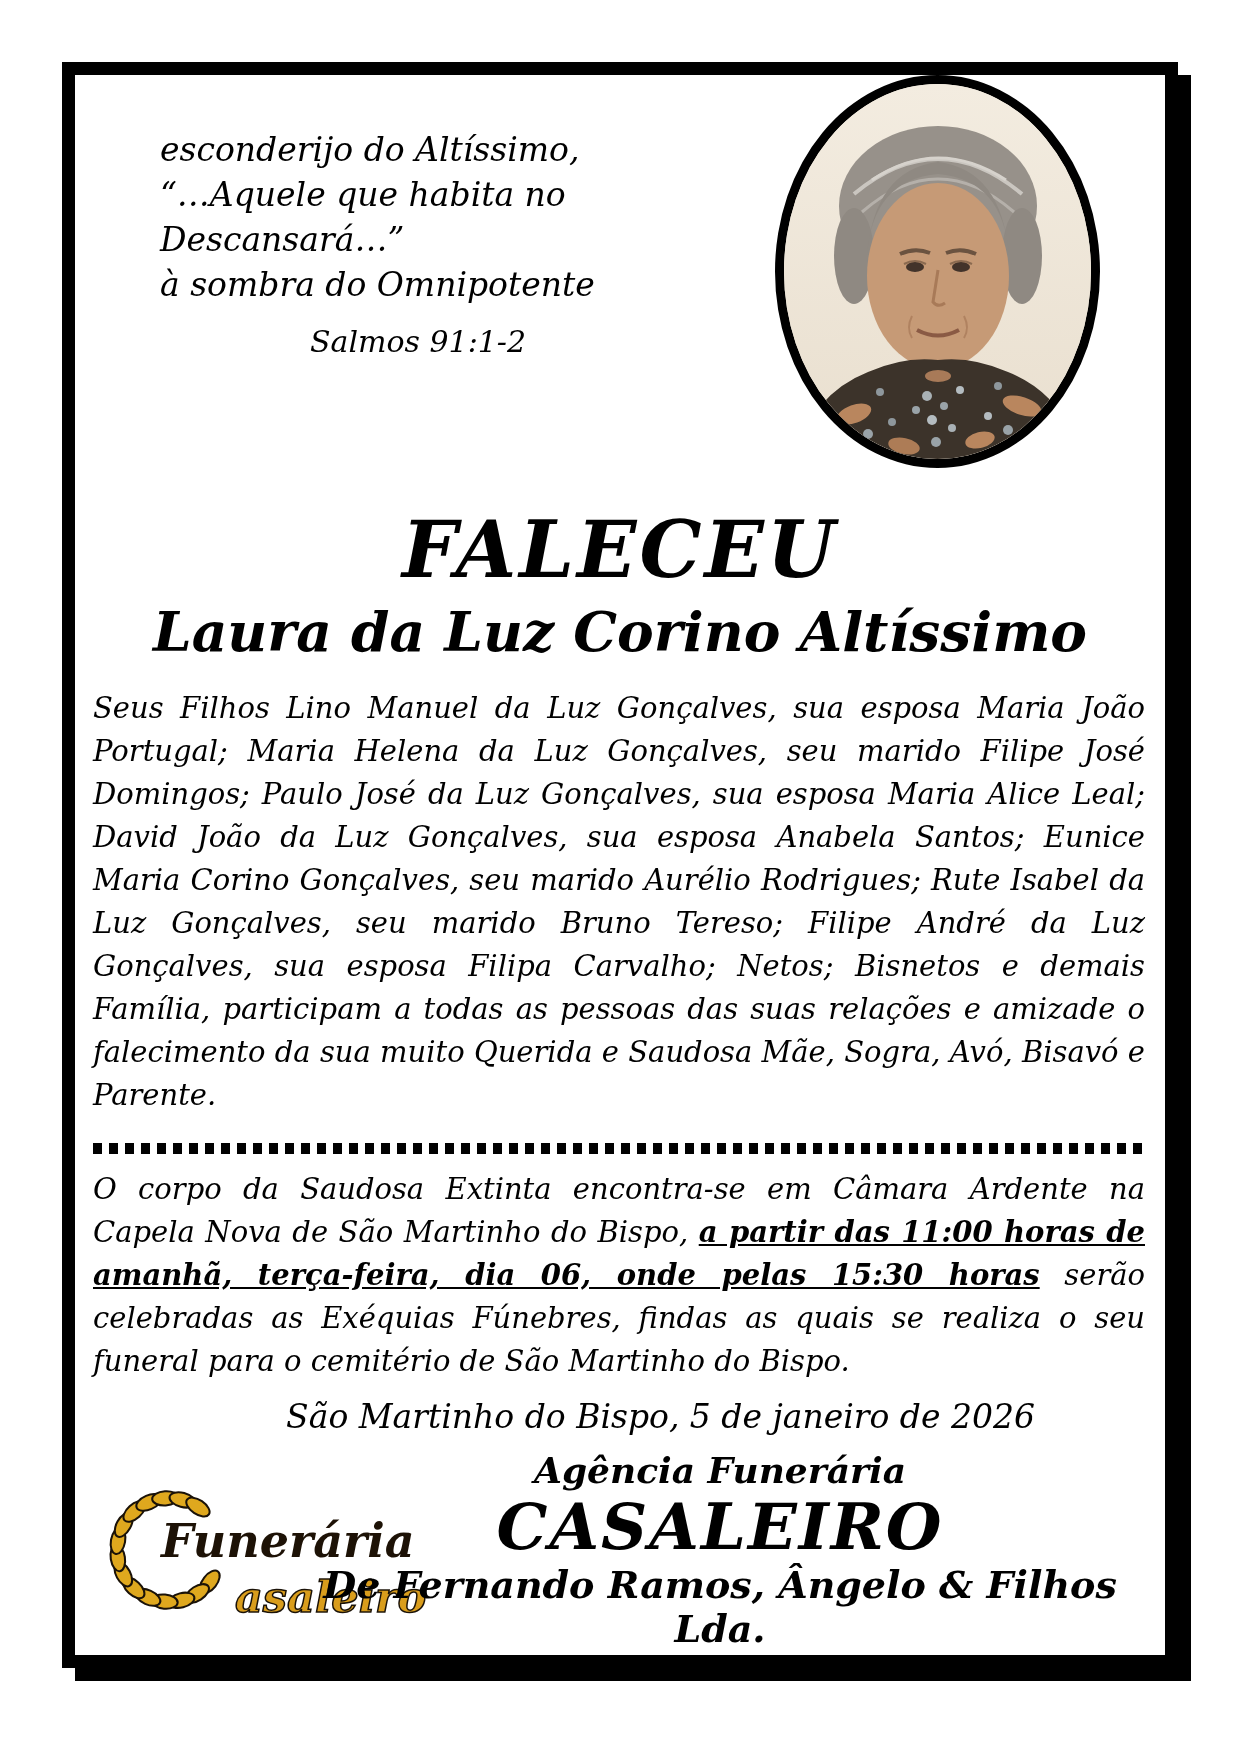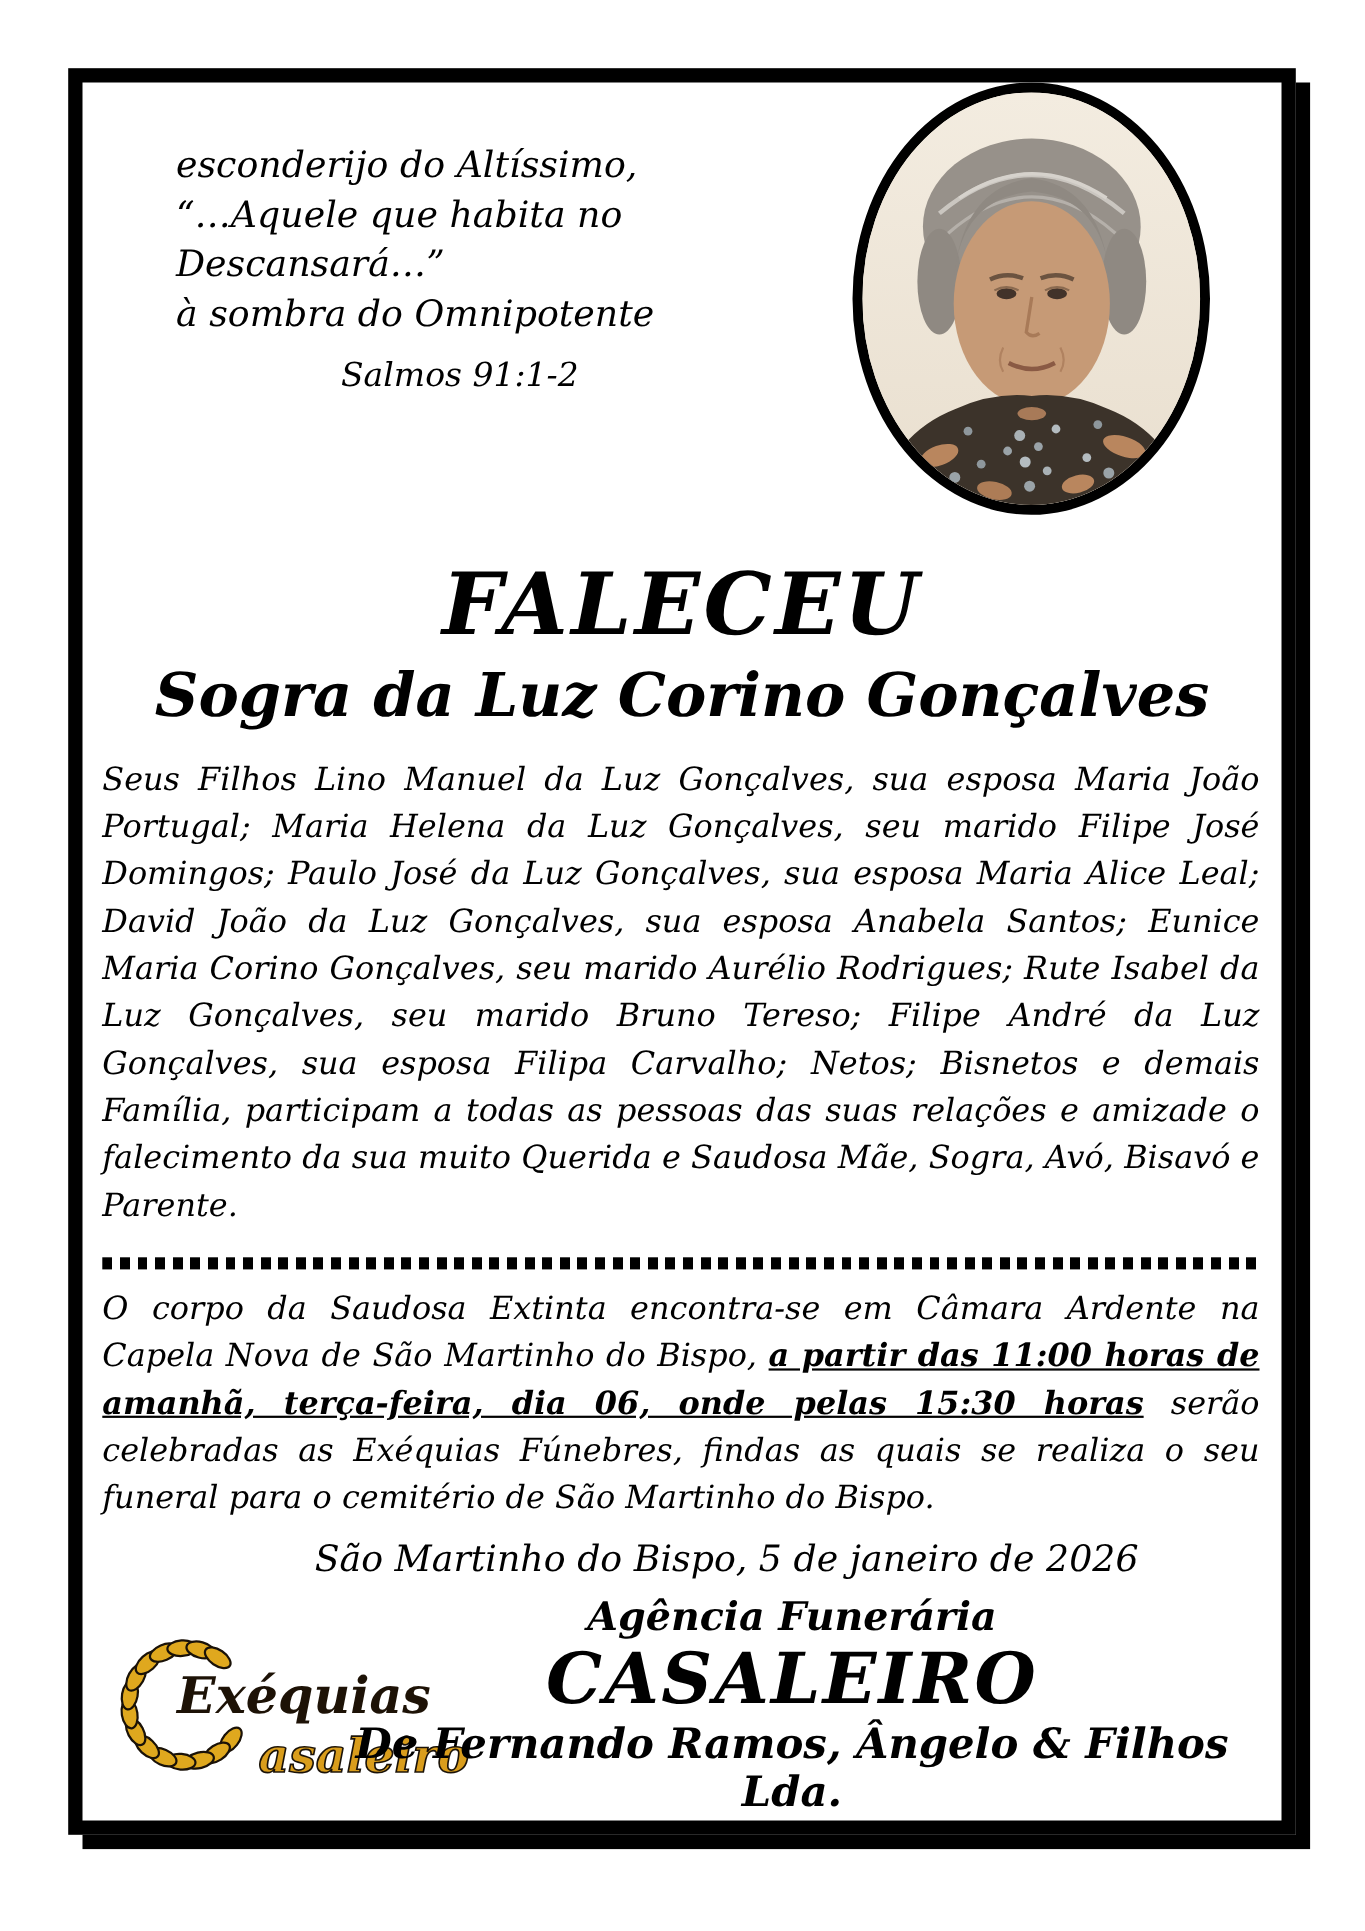--- a/index.html
+++ b/index.html
@@ -219,21 +219,21 @@
           <circle cx="214" cy="302" r="4" fill="#8e979c"></circle>
           <circle cx="84" cy="350" r="5" fill="#9aa3a8"></circle>
           <circle cx="224" cy="346" r="5" fill="#9aa3a8"></circle>
           <circle cx="108" cy="338" r="4" fill="#8e979c"></circle>
           <circle cx="204" cy="332" r="4" fill="#b4bcc0"></circle>
         </svg>
       </div>
     </div>
 
     <div class="headline">FALECEU</div>
-    <div class="deceased-name">Sogra da Luz Corino Gonçalves</div>
+    <div class="deceased-name">Laura da Luz Corino Altíssimo</div>
 
     <p class="body-par">Seus Filhos Lino Manuel da Luz Gonçalves, sua esposa Maria João Portugal; Maria Helena da Luz Gonçalves, seu marido Filipe José Domingos; Paulo José da Luz Gonçalves, sua esposa Maria Alice Leal; David João da Luz Gonçalves, sua esposa Anabela Santos; Eunice Maria Corino Gonçalves, seu marido Aurélio Rodrigues; Rute Isabel da Luz Gonçalves, seu marido Bruno Tereso; Filipe André da Luz Gonçalves, sua esposa Filipa Carvalho; Netos; Bisnetos e demais Família, participam a todas as pessoas das suas relações e amizade o falecimento da sua muito Querida e Saudosa Mãe, Sogra, Avó, Bisavó e Parente.</p>
 
     <div class="dotted-sep"></div>
 
     <p class="body-par" style="margin-top:10px"><span>O corpo da Saudosa Extinta encontra-se em Câmara Ardente na Capela Nova de São Martinho do Bispo, </span><span class="bold-seg">a partir das 11:00 horas de amanhã, terça-feira, dia 06, onde pelas 15:30 horas</span><span> serão celebradas as Exéquias Fúnebres, findas as quais se realiza o seu funeral para o cemitério de São Martinho do Bispo.</span></p>
 
     <div class="dateline">São Martinho do Bispo, 5 de janeiro de 2026</div>
 
     <div class="footer">
@@ -250,21 +250,21 @@
               <ellipse cx="14.6" cy="73.0" rx="13" ry="7" transform="rotate(261 14.6 73.0)" fill="#DFA81E" stroke="#1a1208" stroke-width="2"></ellipse>
               <ellipse cx="14.8" cy="56.1" rx="13" ry="7" transform="rotate(280 14.8 56.1)" fill="#DFA81E" stroke="#1a1208" stroke-width="2"></ellipse>
               <ellipse cx="20.4" cy="40.3" rx="13" ry="7" transform="rotate(299 20.4 40.3)" fill="#DFA81E" stroke="#1a1208" stroke-width="2"></ellipse>
               <ellipse cx="30.9" cy="27.1" rx="13" ry="7" transform="rotate(318 30.9 27.1)" fill="#DFA81E" stroke="#1a1208" stroke-width="2"></ellipse>
               <ellipse cx="45.1" cy="18.1" rx="13" ry="7" transform="rotate(337 45.1 18.1)" fill="#DFA81E" stroke="#1a1208" stroke-width="2"></ellipse>
               <ellipse cx="61.4" cy="14.1" rx="13" ry="7" transform="rotate(356 61.4 14.1)" fill="#DFA81E" stroke="#1a1208" stroke-width="2"></ellipse>
               <ellipse cx="78.2" cy="15.7" rx="13" ry="7" transform="rotate(375 78.2 15.7)" fill="#DFA81E" stroke="#1a1208" stroke-width="2"></ellipse>
               <ellipse cx="93.5" cy="22.7" rx="13" ry="7" transform="rotate(394 93.5 22.7)" fill="#DFA81E" stroke="#1a1208" stroke-width="2"></ellipse>
             </g>
         </svg>
-        <span class="logo-word-dark">Exéquias</span>
+        <span class="logo-word-dark">Funerária</span>
         <span class="logo-word-gold">asaleiro</span>
       </div>
       <div class="agency-col">
         <div class="agency-label">Agência Funerária</div>
         <div class="agency-name">CASALEIRO</div>
         <div class="agency-sub">De Fernando Ramos, Ângelo &amp; Filhos Lda.</div>
         <div class="agency-phone">Telem : 96-688 7572 / 91-627 9206</div>
       </div>
     </div>
 

